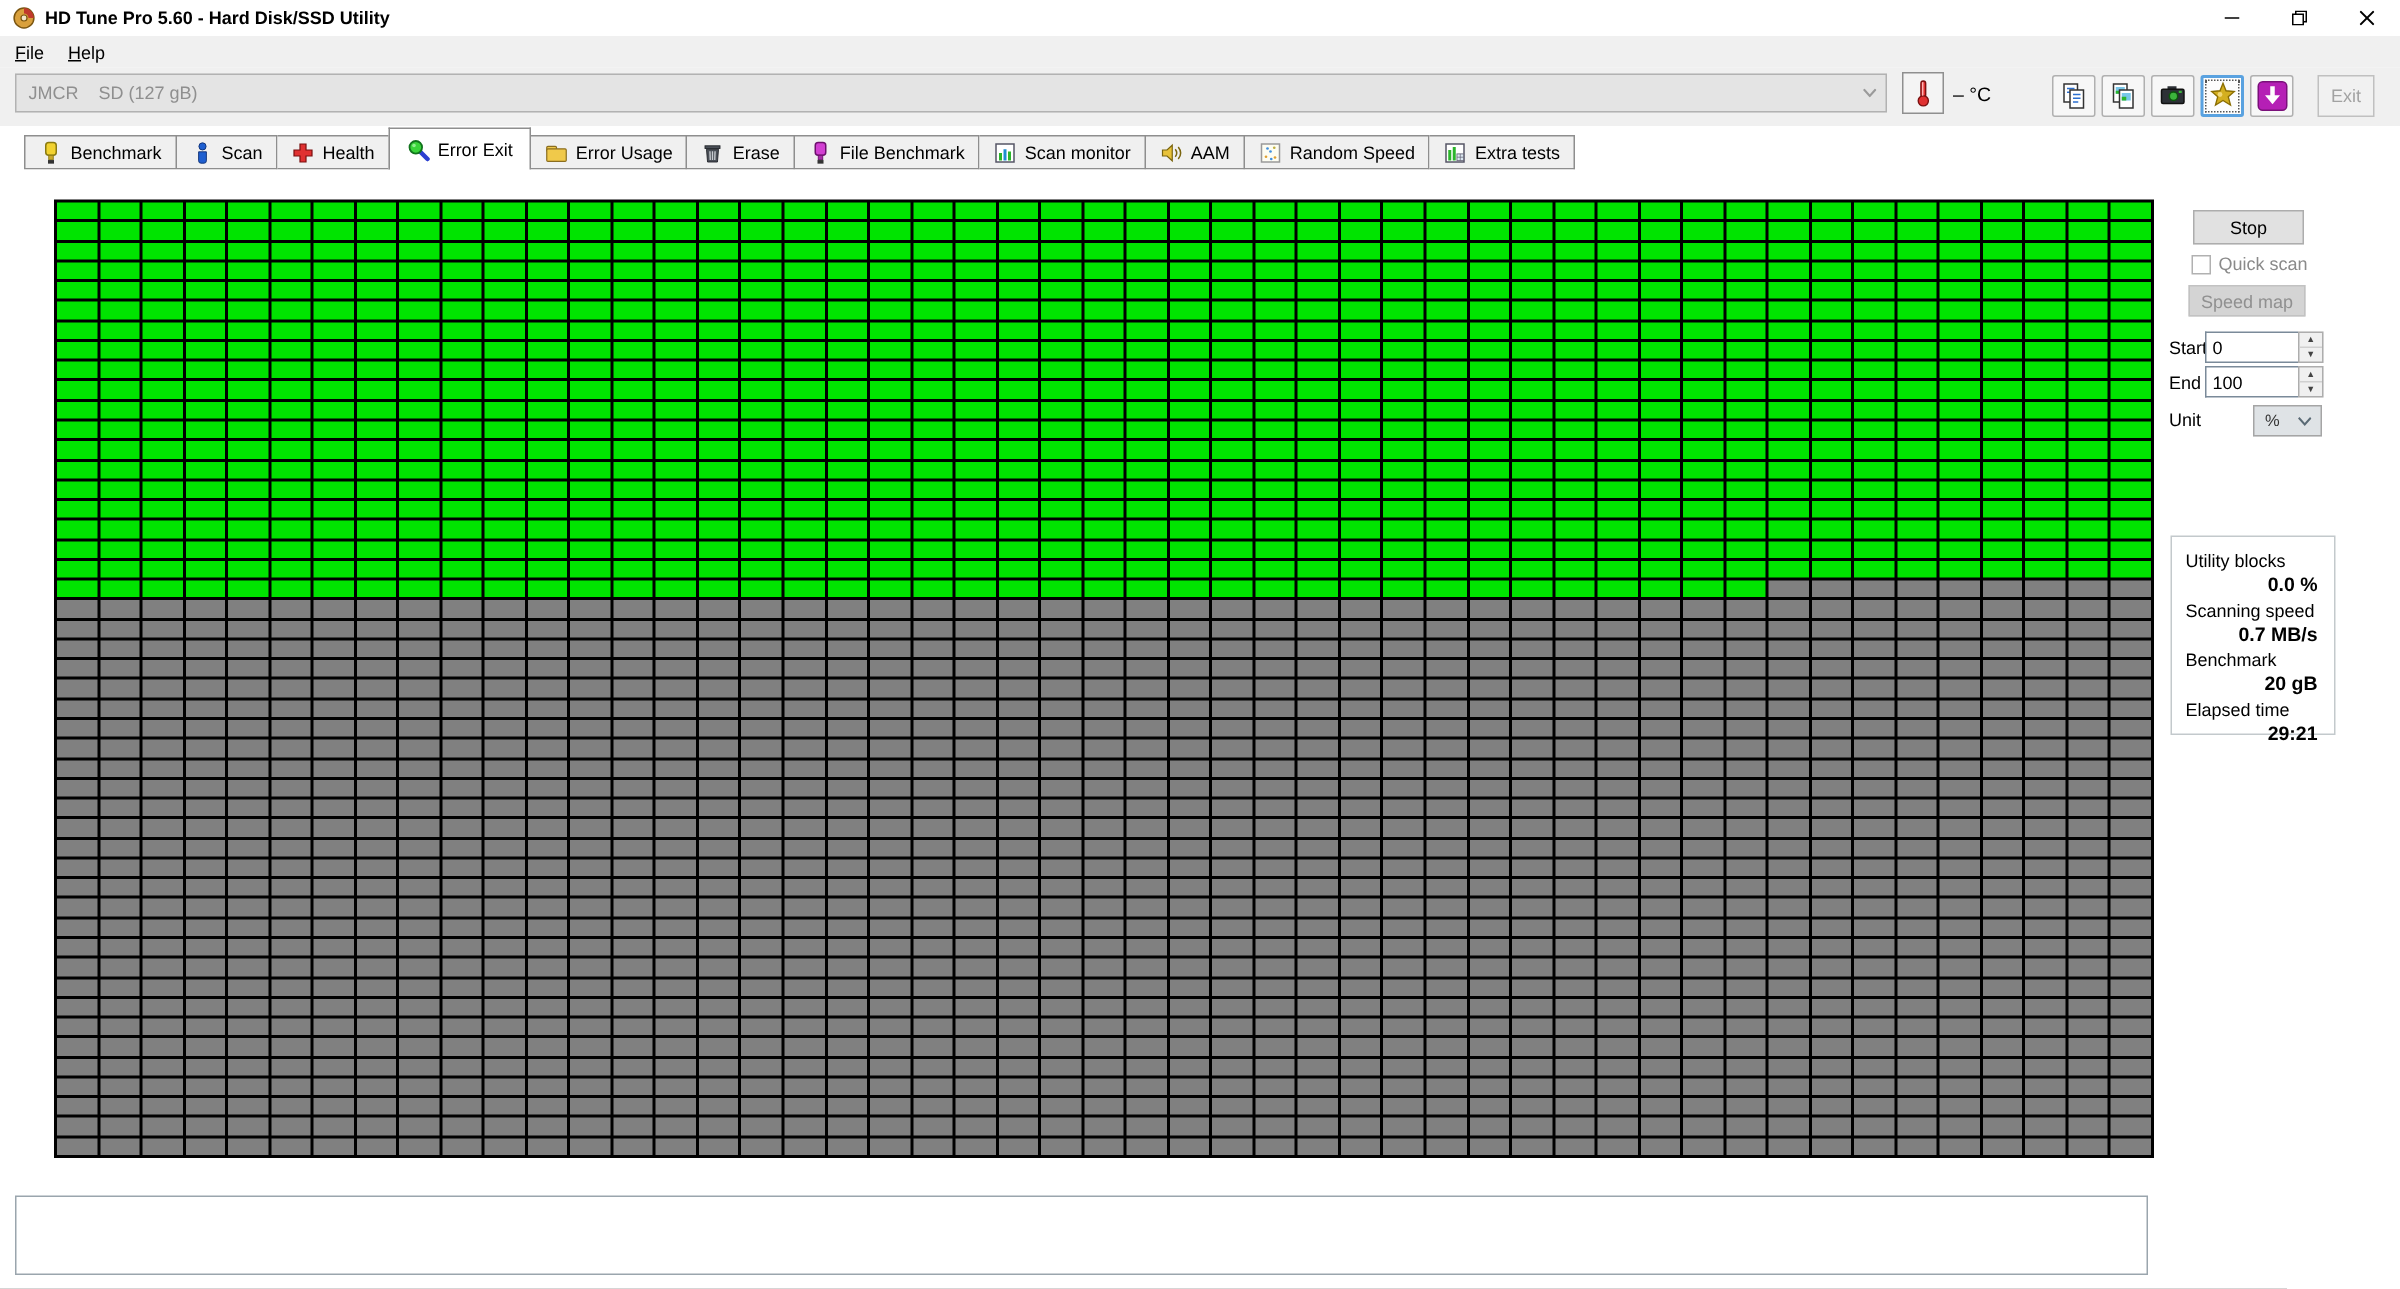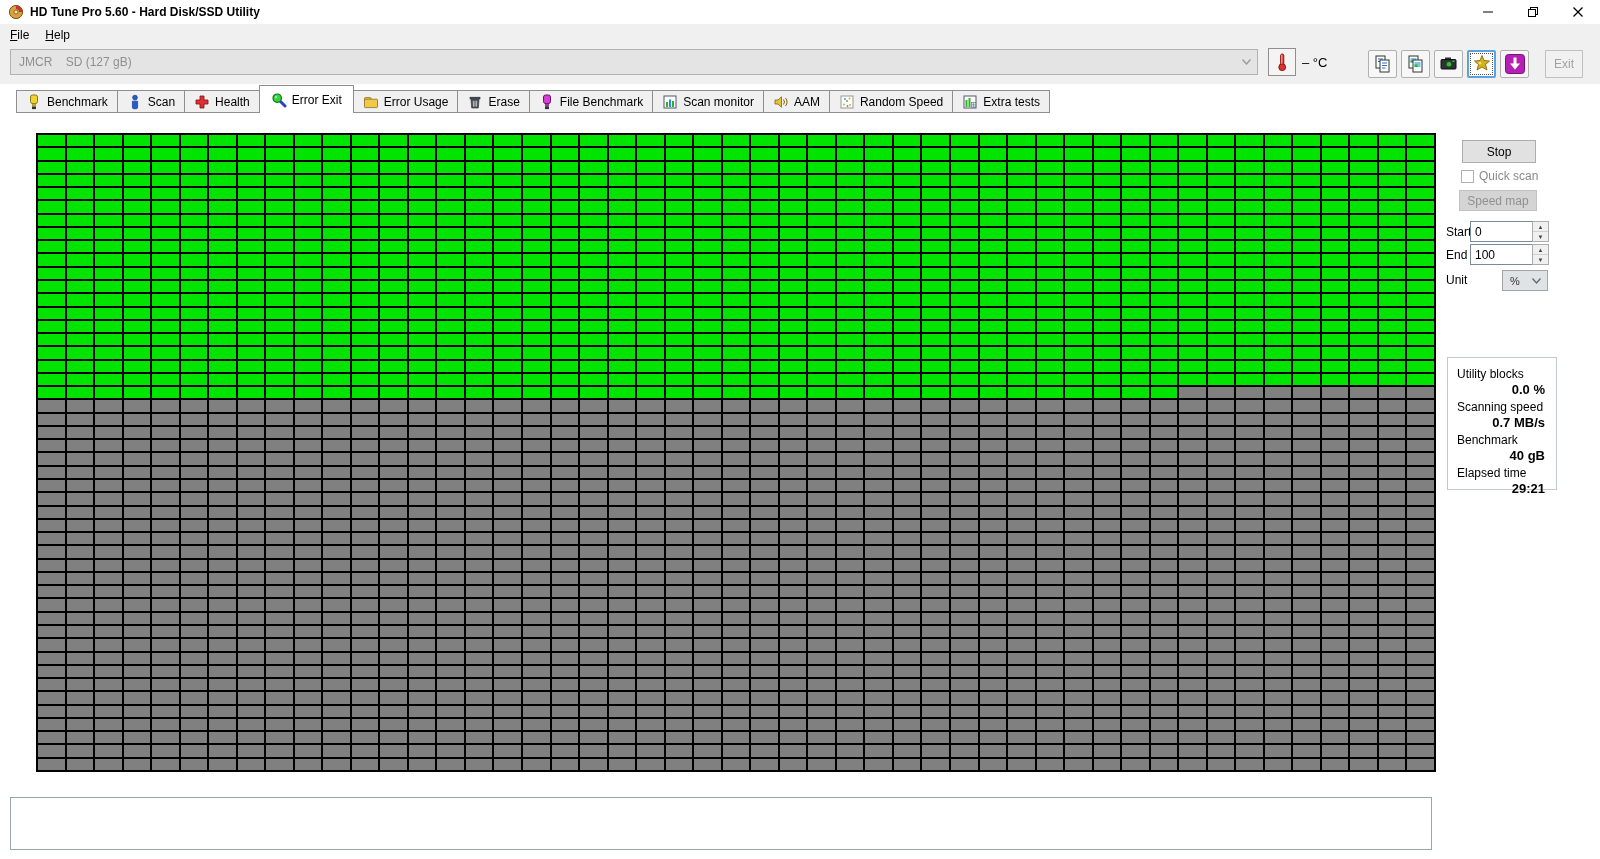--- a/index.html
+++ b/index.html
@@ -2713,20 +2713,20 @@
       </span>
     </div>
 
 
     <div class="groupbox" id="stats-box">
       <div class="stat-label">Utility blocks</div>
       <div class="stat-value">0.0 %</div>
       <div class="stat-label">Scanning speed</div>
       <div class="stat-value">0.7 MB/s</div>
       <div class="stat-label">Benchmark</div>
-      <div class="stat-value">40 gB</div>
+      <div class="stat-value">20 gB</div>
       <div class="stat-label">Elapsed time</div>
       <div class="stat-value">29:21</div>
     </div>
 
     <div id="status-box"></div>
   </div>
 </div>
 
 </body></html>

